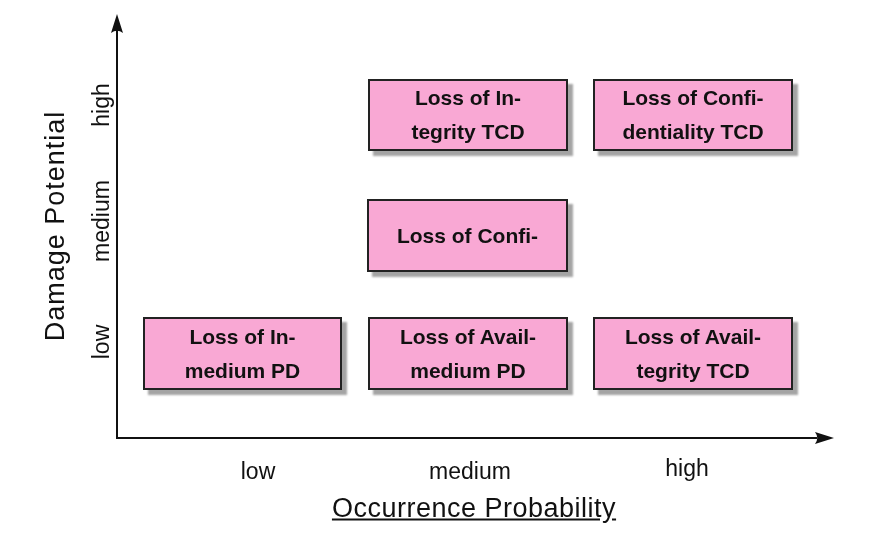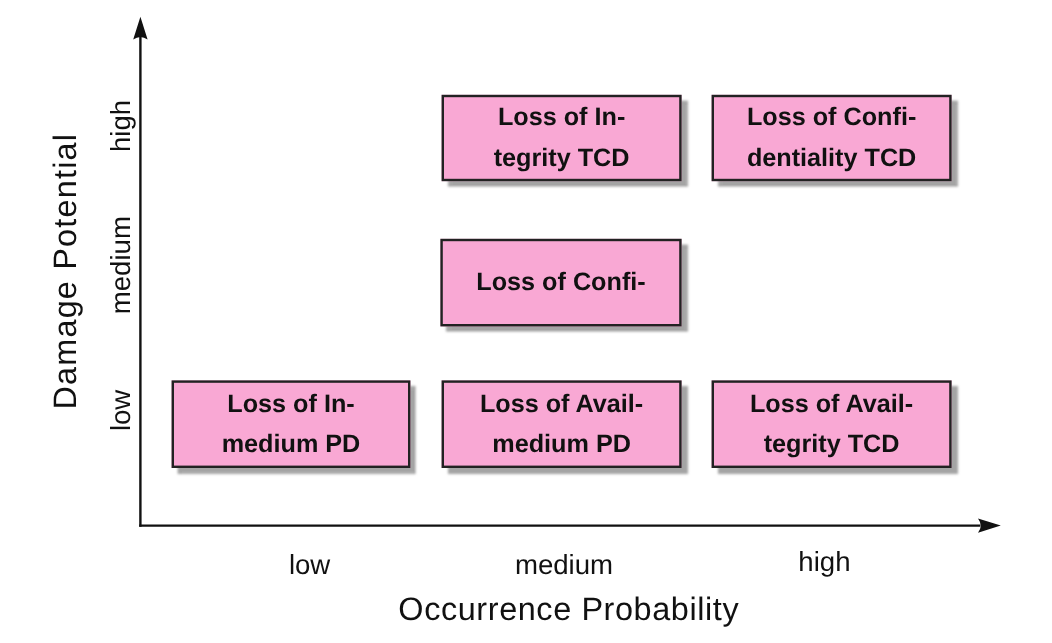--- a/index.html
+++ b/index.html
@@ -40,20 +40,21 @@
     font-size: 23px;
     transform: translate(-50%, -50%) rotate(-90deg);
     white-space: nowrap;
   }
   .axis-label-x {
     position: absolute;
     font-size: 27px;
     letter-spacing: 0.5px;
     transform: translate(-50%, -50%);
     white-space: nowrap;
+    text-decoration: underline;
   }
   .axis-label-y {
     position: absolute;
     font-size: 27px;
     letter-spacing: 1px;
     transform: translate(-50%, -50%) rotate(-90deg);
     white-space: nowrap;
   }
 </style>
 </head>

